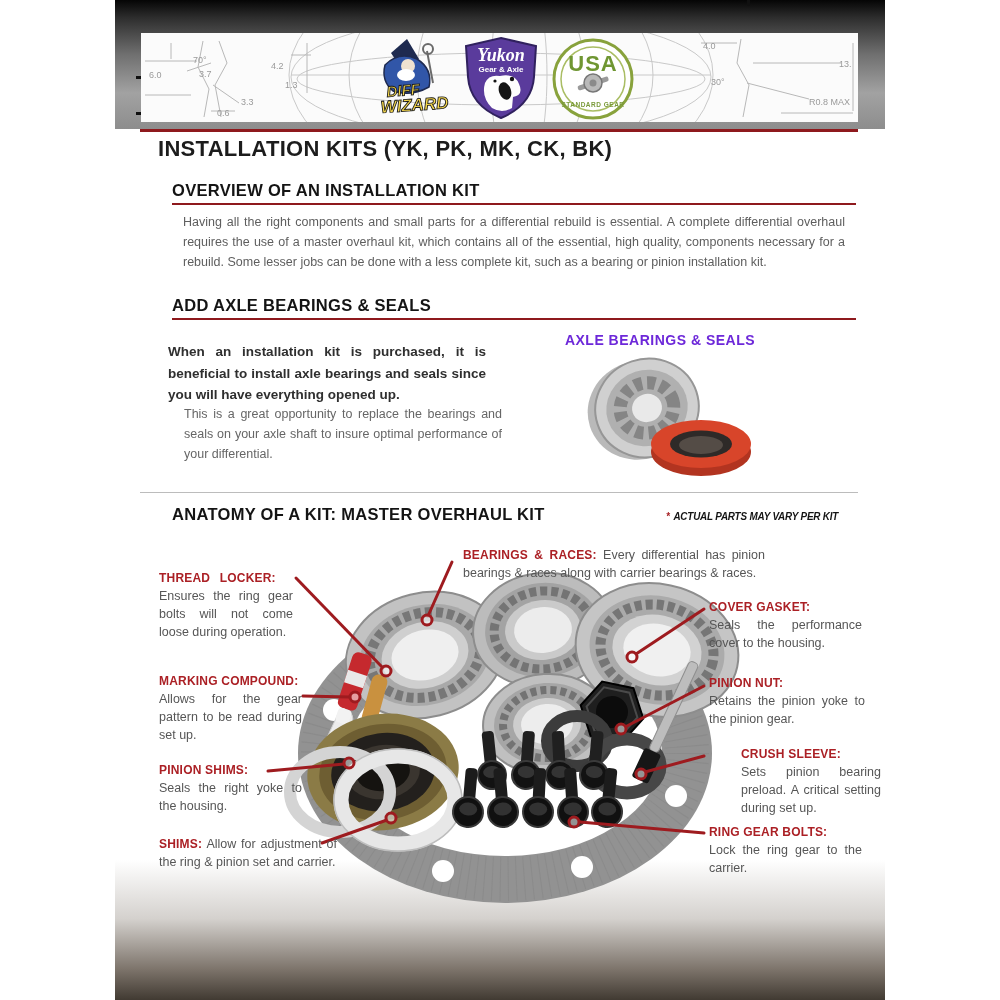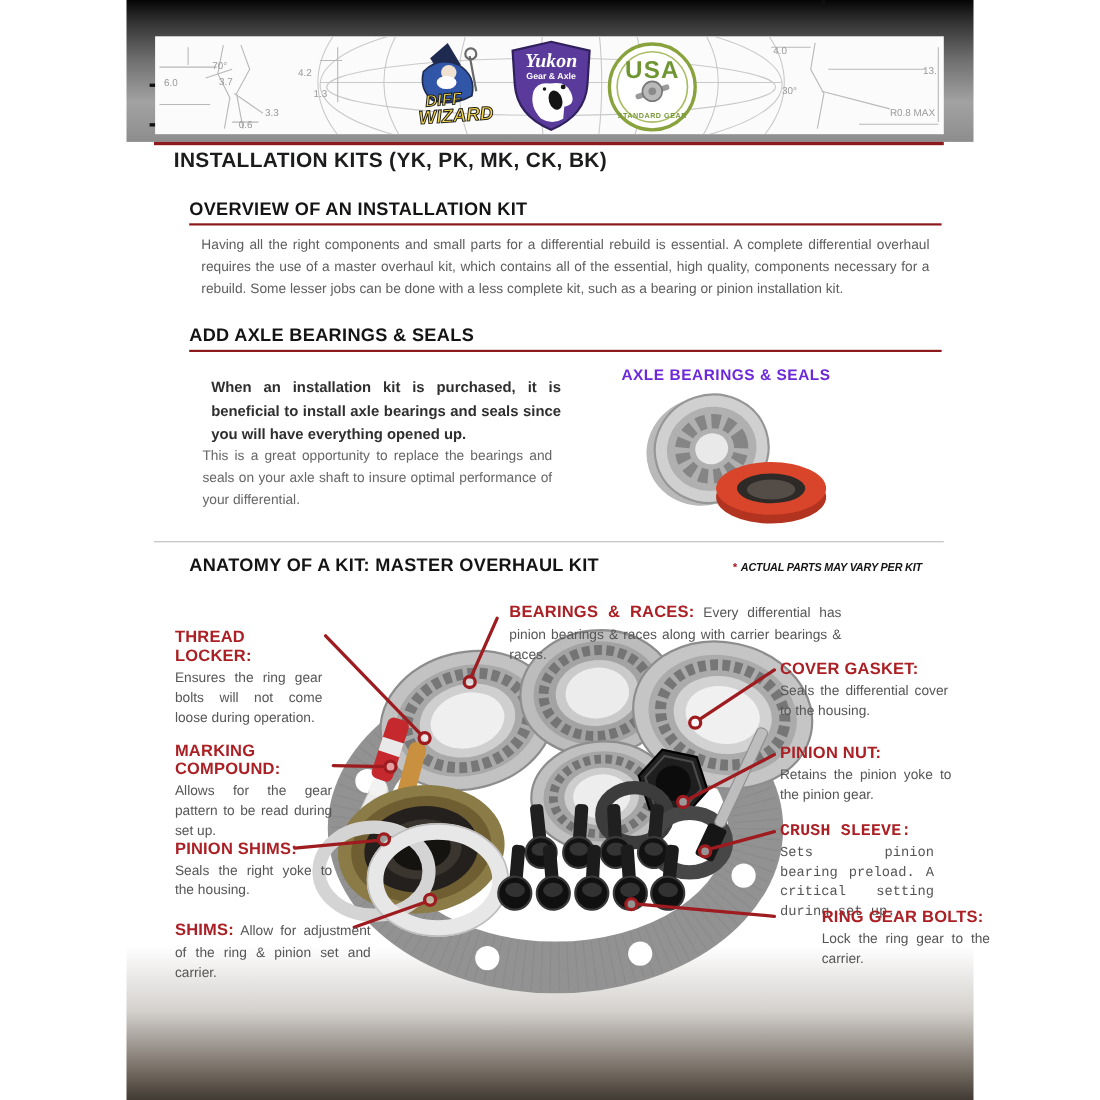--- a/index.html
+++ b/index.html
@@ -12,57 +12,57 @@
     background:linear-gradient(180deg,#050505 0%,#2e2e2e 14%,#6f6f6f 42%,#a2a2a2 72%,#8d8d8d 100%);}
   .bottom-shade{position:absolute;left:0;bottom:0;width:100%;height:140px;
     background:linear-gradient(180deg,rgba(140,133,125,0) 0%,rgba(160,153,145,0.45) 42%,#7d746b 78%,#413a32 100%);}
   .tick{position:absolute;background:#101010;}
 
   .banner{position:absolute;left:26px;top:33px;width:717px;height:89px;background:#fbfbfb;overflow:hidden;}
 
   .rule-red{position:absolute;background:#8e191d;height:2px;}
   .top-rule{left:140px;top:129px;width:718px;height:3px;}
 
-  .page-title{position:absolute;left:158px;top:136px;margin:0;font-size:19px;font-weight:700;color:#1c1c1c;letter-spacing:0.3px;}
+  .page-title{position:absolute;left:158px;top:136px;margin:0;font-size:22px;font-weight:700;color:#1c1c1c;letter-spacing:0.3px;}
 
   .sec-head{position:absolute;margin:0;font-size:16.5px;font-weight:700;color:#141414;letter-spacing:0.3px;}
   #overview-head{left:172px;top:181px;}
   #overview-rule{left:172px;top:203px;width:684px;}
   #axle-head{left:172px;top:296px;}
   #axle-rule{left:172px;top:318px;width:684px;}
   #anatomy-head{left:172px;top:505px;}
 
   .body-text{position:absolute;margin:0;font-size:12.5px;line-height:1.58;color:#5e5e5e;text-align:justify;}
   #overview-body{left:183px;top:213px;width:662px;}
-  #axle-lead{left:192px;top:341px;width:318px;font-size:13.5px;line-height:1.6;font-weight:700;color:#2f2f2f;}
+  #axle-lead{left:168px;top:341px;width:318px;font-size:13.5px;line-height:1.6;font-weight:700;color:#2f2f2f;}
   #axle-body{left:184px;top:404px;width:318px;line-height:1.6;color:#666;}
 
   #axle-caption{position:absolute;left:560px;top:332px;width:200px;margin:0;text-align:center;
     color:#6d28d9;font-size:14px;font-weight:700;letter-spacing:0.5px;}
   #axle-photo{position:absolute;left:575px;top:350px;}
 
   #divider{position:absolute;left:140px;top:492px;width:718px;height:1px;background:#bcbcbc;}
   #disclaimer{position:absolute;left:666px;top:510px;margin:0;font-size:10.5px;font-weight:700;font-style:italic;
     color:#141414;letter-spacing:-0.2px;transform:scaleX(0.94);transform-origin:left;}
   #disclaimer .star{color:#a61e22;margin-right:4px;}
 
   .callout{position:absolute;}
-  .co-label{color:#ab2025;font-weight:700;font-size:15px;letter-spacing:0.2px;}
+  .co-label{color:#ab2025;font-weight:700;font-size:12px;letter-spacing:0.2px;}
   .co-label.block{display:block;margin-bottom:2px;}
   .co-text{margin:0;font-size:12.5px;line-height:1.45;color:#565656;text-align:justify;}
   #co-bearings{left:463px;top:546px;width:302px;}
   #co-thread{left:159px;top:571px;width:134px;}
   #co-thread .co-label{word-spacing:6px;}
   #co-marking{left:159px;top:674px;width:143px;}
   #co-pinionseal{left:159px;top:763px;width:143px;}
   #co-shims{left:159px;top:835px;width:178px;}
   #co-gasket{left:709px;top:600px;width:153px;}
   #co-pinionnut{left:709px;top:676px;width:156px;}
-  #co-crush{left:709px;top:747px;width:140px;font-family:Liberation Mono, monospace;}
-  #co-ringbolts{left:747px;top:825px;width:153px;}
+  #co-crush{left:741px;top:747px;width:140px;}
+  #co-ringbolts{left:709px;top:825px;width:153px;}
 
   #kit-svg{position:absolute;left:0;top:0;pointer-events:none;}
 </style>
 </head>
 <body>
 
 <div class="canvas">
 
   <div class="strip">
     <div class="top-shade"></div>
@@ -384,21 +384,21 @@
   </div>
   <div class="callout" id="co-pinionseal">
     <span class="co-label block">PINION SHIMS:</span>
     <p class="co-text">Seals the right yoke to the housing.</p>
   </div>
   <div class="callout" id="co-shims">
     <p class="co-text"><span class="co-label">SHIMS:</span> <span>Allow for adjustment of the ring &amp; pinion set and carrier.</span></p>
   </div>
   <div class="callout" id="co-gasket">
     <span class="co-label block">COVER GASKET:</span>
-    <p class="co-text">Seals the differential cover to the housing.</p>
+    <p class="co-text">Seals the performance cover to the housing.</p>
   </div>
   <div class="callout" id="co-pinionnut">
     <span class="co-label block">PINION NUT:</span>
     <p class="co-text">Retains the pinion yoke to the pinion gear.</p>
   </div>
   <div class="callout" id="co-crush">
     <span class="co-label block">CRUSH SLEEVE:</span>
     <p class="co-text">Sets pinion bearing preload. A critical setting during set up.</p>
   </div>
   <div class="callout" id="co-ringbolts">

